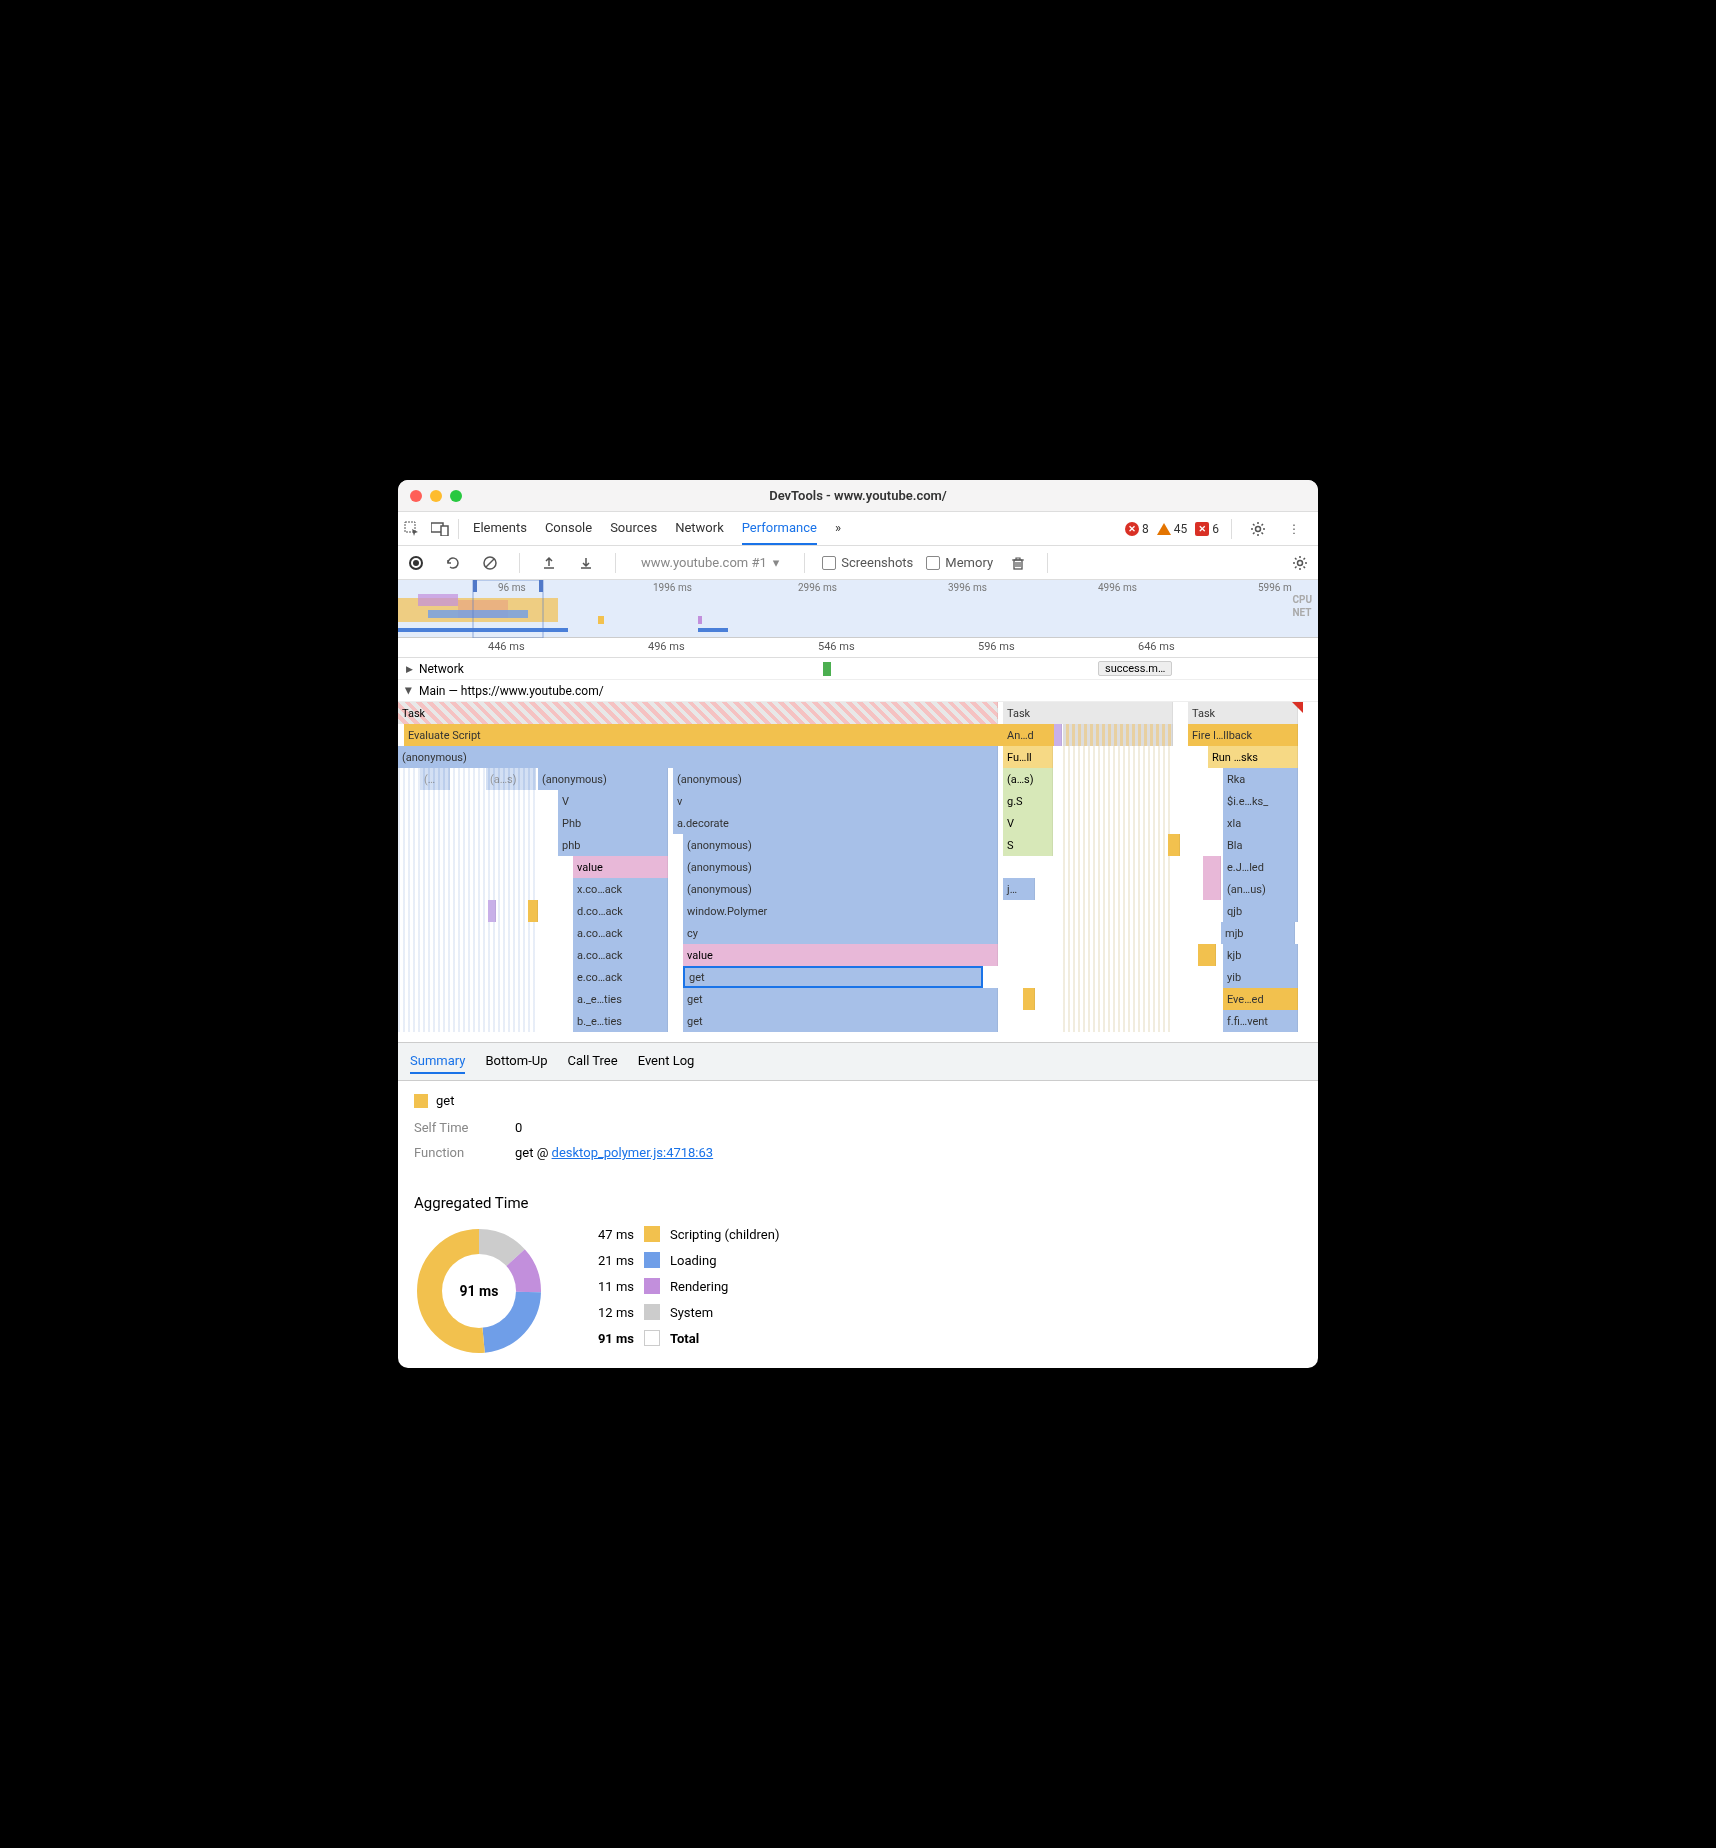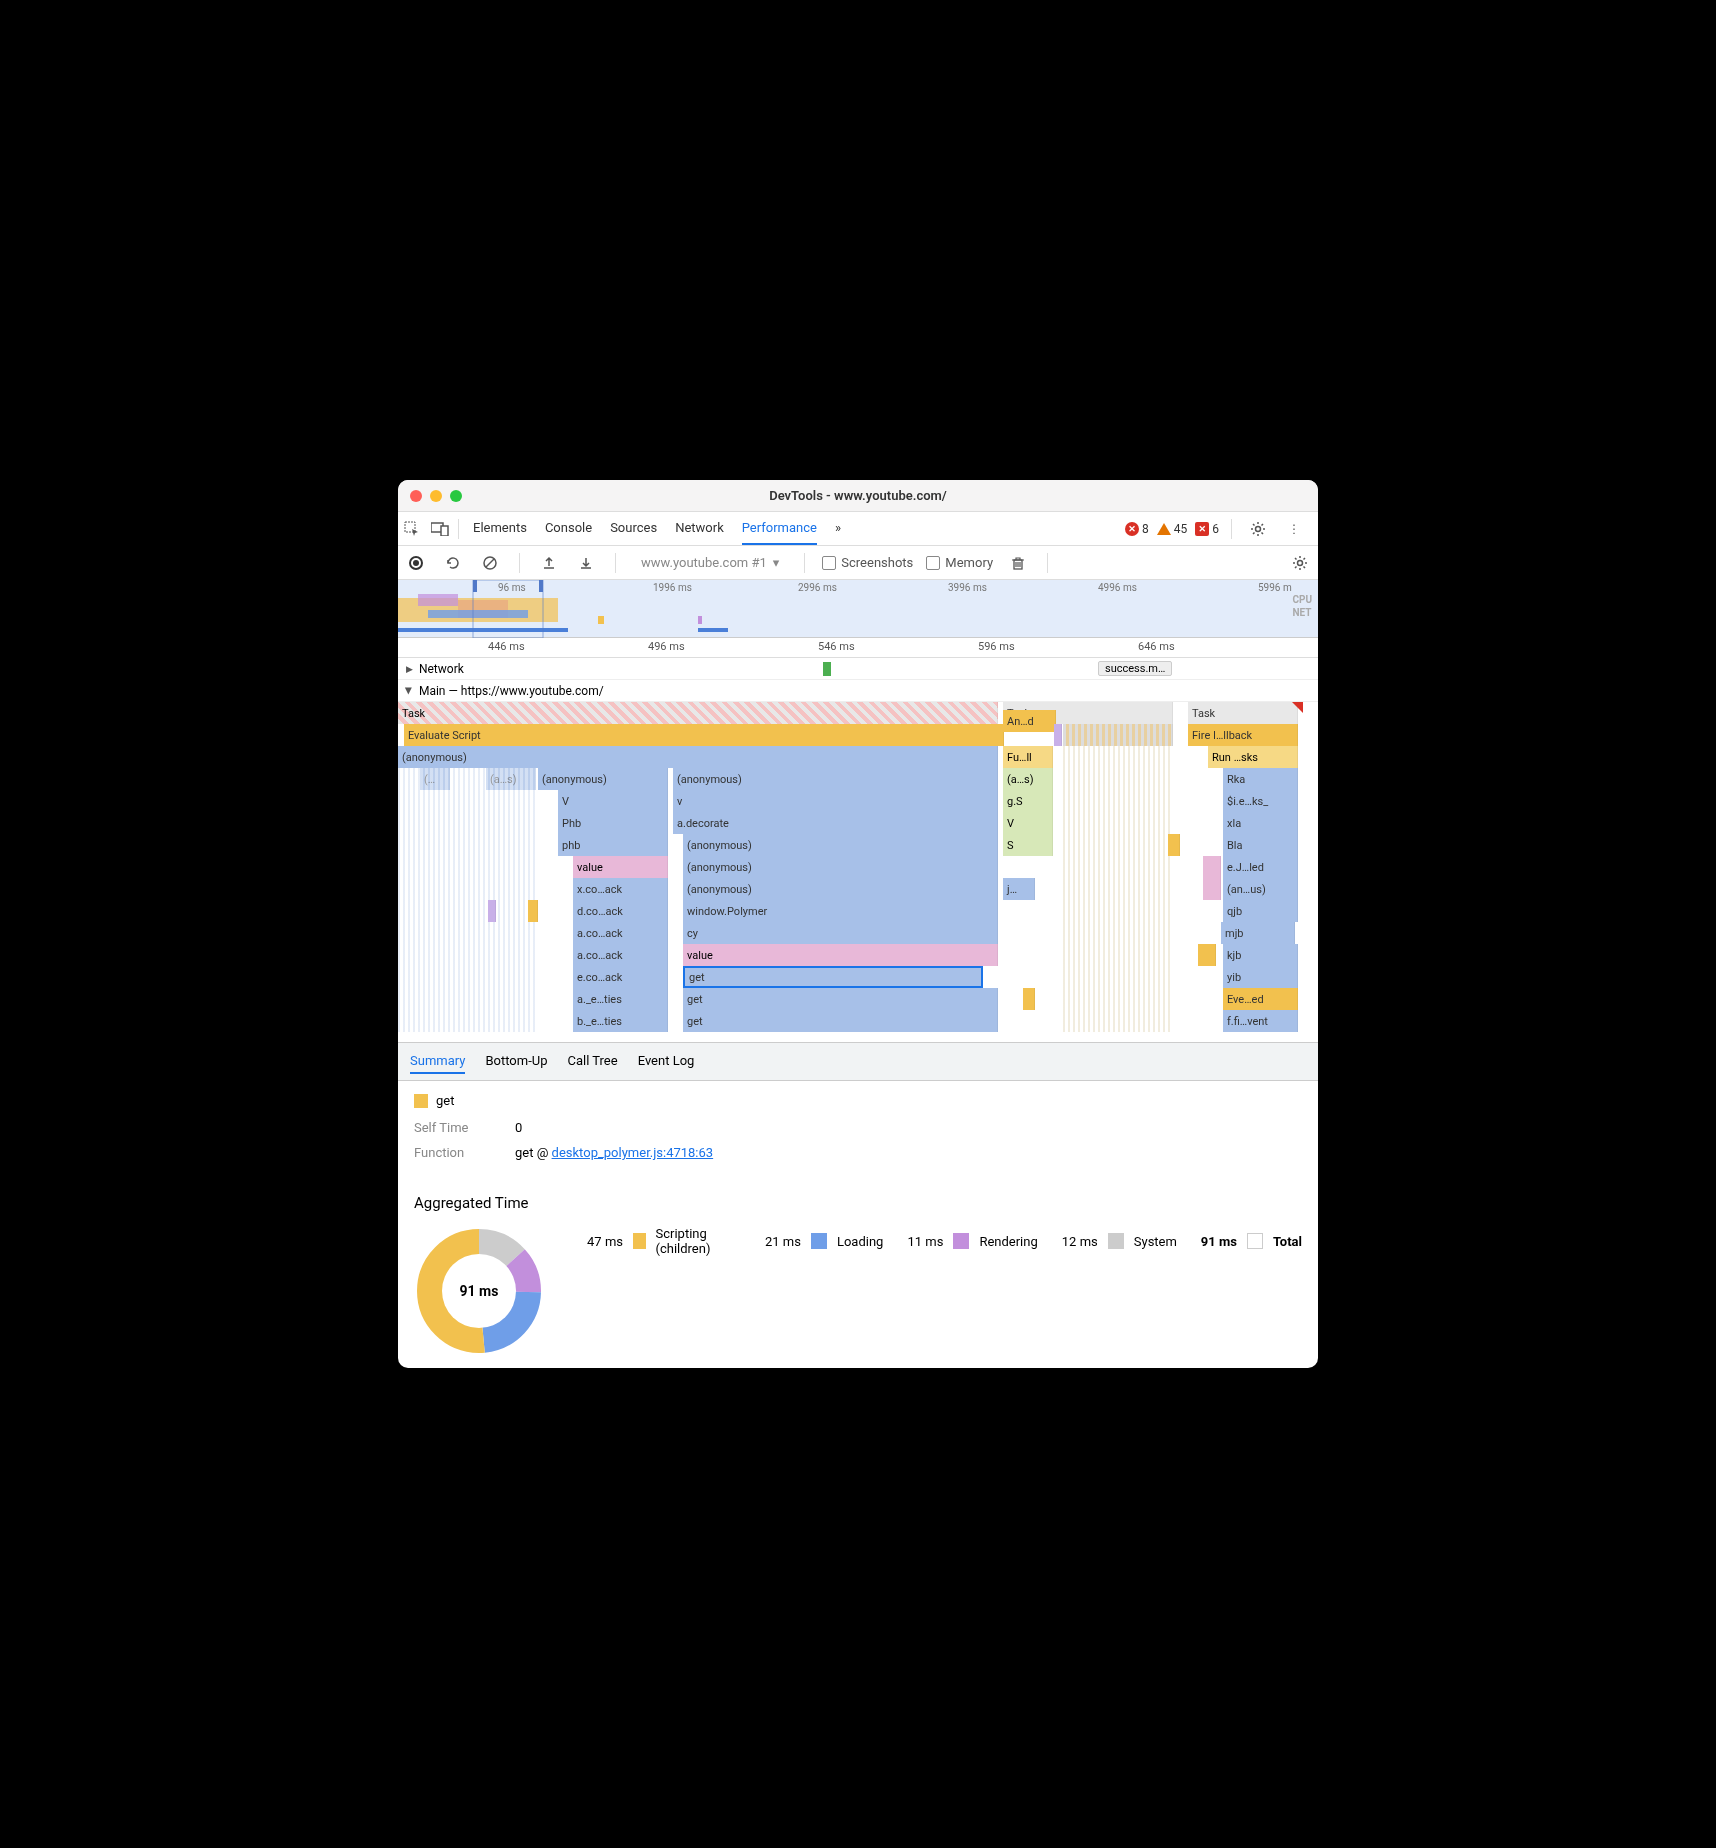--- a/index.html
+++ b/index.html
@@ -67,21 +67,21 @@
 .sum-swatch { width: 14px; height: 14px; background: #f2c14e; }
 .sum-row { display: flex; gap: 16px; margin-bottom: 10px; }
 .sum-label { color: #888; width: 85px; }
 .sum-link { color: #1a73e8; text-decoration: underline; }
 
 .agg { padding: 12px 16px; font-size: 13px; }
 .agg-title { font-size: 15px; margin-bottom: 14px; }
 .agg-body { display: flex; gap: 40px; align-items: flex-start; }
 .donut { width: 130px; height: 130px; position: relative; }
 .donut-center { position: absolute; inset: 28px; background: #fff; border-radius: 50%; display: flex; align-items: center; justify-content: center; font-weight: bold; font-size: 14px; }
-.legend { display: flex; flex-direction: row; gap: 10px; }
+.legend { display: flex; flex-direction: column; gap: 10px; }
 .leg-row { display: flex; align-items: center; gap: 10px; }
 .leg-ms { width: 50px; text-align: right; }
 .leg-sw { width: 16px; height: 16px; }
 .leg-total { font-weight: bold; }
 .sw-scripting { background: #f2c14e; }
 .sw-loading { background: #6f9ee8; }
 .sw-rendering { background: #c28fdc; }
 .sw-system { background: #ccc; }
 .sw-total { border: 1px solid #ccc; }
 </style>
@@ -278,21 +278,21 @@
     <div class="flame-row c-pink" style="top:242px;left:285px;width:315px">value</div>
     <div class="flame-row c-blue-sel" style="top:264px;left:285px;width:300px">get</div>
     <div class="flame-row c-blue" style="top:286px;left:285px;width:315px">get</div>
     <div class="flame-row c-blue" style="top:308px;left:285px;width:315px">get</div>
 
     <div style="position:absolute;top:66px;left:0;width:140px;height:264px;background:repeating-linear-gradient(90deg,#d0dcf0,#d0dcf0 2px,#fff 2px,#fff 5px);opacity:0.5"></div>
     <div class="flame-row c-purple" style="top:198px;left:90px;width:8px"></div>
     <div class="flame-row c-yellow" style="top:198px;left:130px;width:10px"></div>
 
     <div class="flame-row c-task" style="top:0;left:605px;width:170px">Task</div>
-    <div class="flame-row c-yellow" style="top:8px;left:605px;width:53px">An…d</div>
+    <div class="flame-row c-yellow" style="top:22px;left:605px;width:53px">An…d</div>
     <div class="flame-row c-purple" style="top:22px;left:656px;width:8px"></div>
     <div class="flame-row" style="top:22px;left:665px;width:110px;background:repeating-linear-gradient(90deg,#ddd,#ddd 3px,#e8d0a0 3px,#e8d0a0 6px)"></div>
     <div class="flame-row c-yellow2" style="top:44px;left:605px;width:50px">Fu…ll</div>
     <div class="flame-row c-green" style="top:66px;left:605px;width:50px">(a…s)</div>
     <div class="flame-row c-green" style="top:88px;left:605px;width:50px">g.S</div>
     <div class="flame-row c-green" style="top:110px;left:605px;width:50px">V</div>
     <div class="flame-row c-green" style="top:132px;left:605px;width:50px">S</div>
     <div class="flame-row c-blue" style="top:176px;left:605px;width:32px">j…</div>
     <div class="flame-row c-yellow" style="top:286px;left:625px;width:12px"></div>
     <div style="position:absolute;top:44px;left:665px;width:110px;height:286px;background:repeating-linear-gradient(90deg,#e8e0c8,#e8e0c8 2px,#fff 2px,#fff 5px);opacity:0.6"></div>

